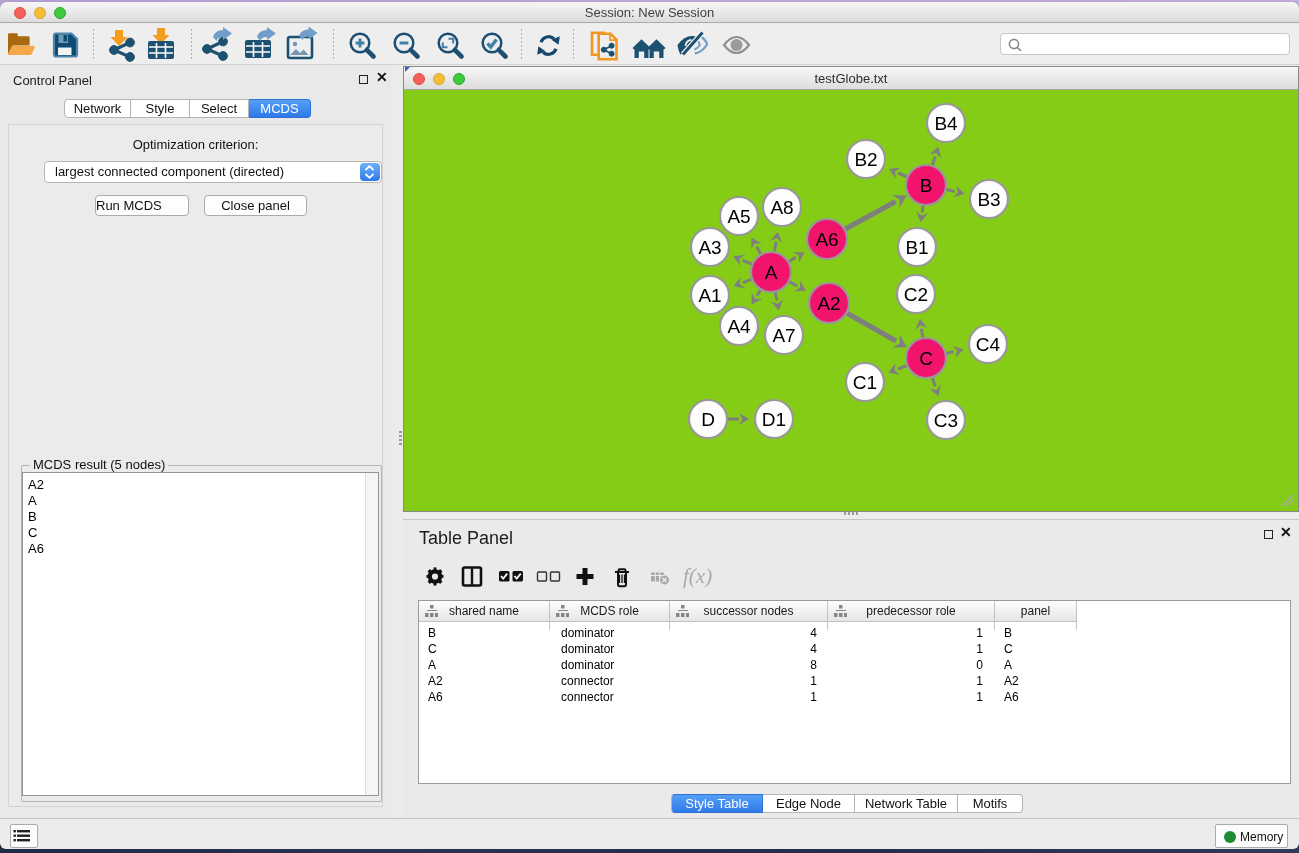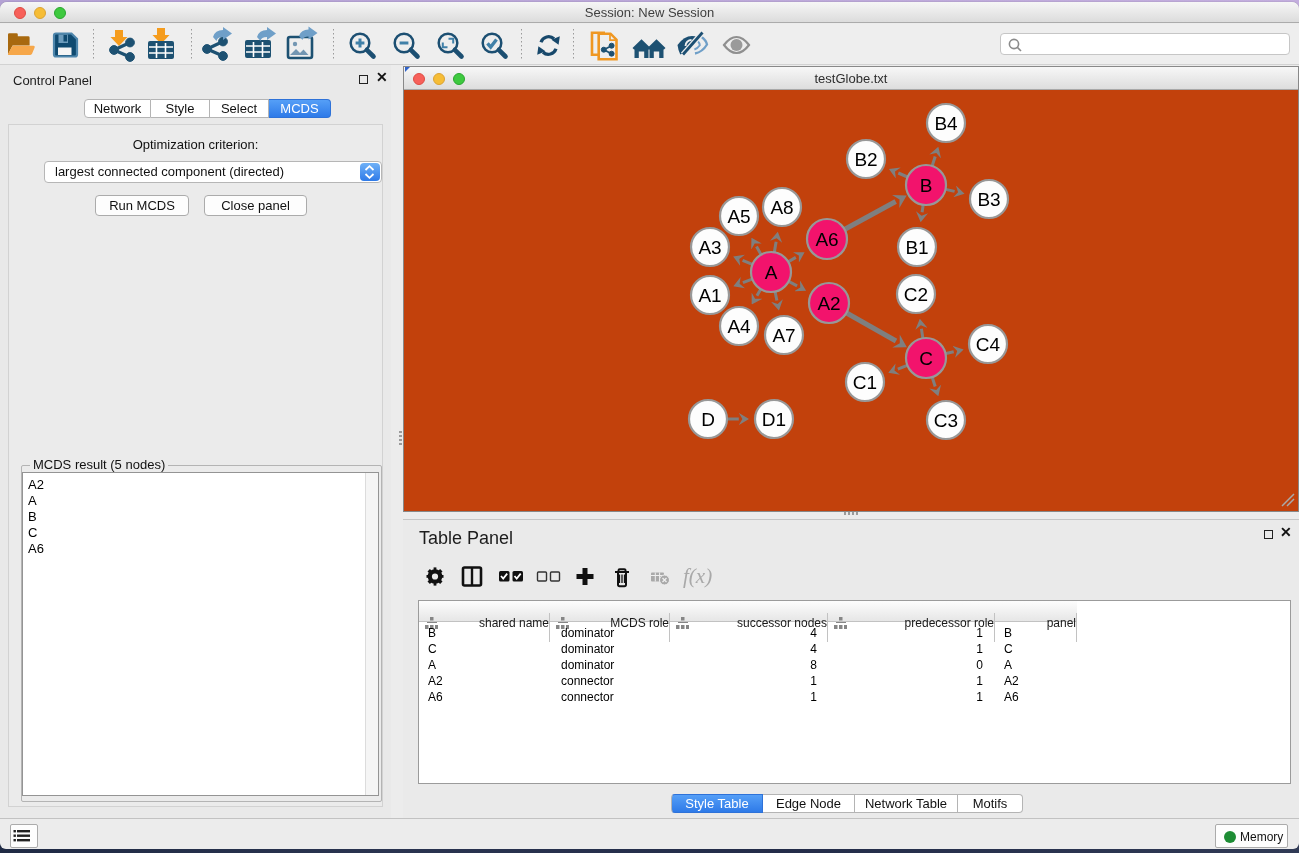--- a/index.html
+++ b/index.html
@@ -20,29 +20,29 @@
 
 #cpanel{position:absolute;left:0;top:63px;width:391px;height:753px;background:#e9e9e9}
 #cpanel .hdr{position:absolute;left:13px;top:8px;font-size:13px;color:#1c1c1c}
 .tabrow{position:absolute;display:flex;font-size:13px;height:19px}
 .tabrow .tb{background:#fff;border:1px solid #b4b4b4;border-left:none;color:#111;display:flex;align-items:center;justify-content:center;padding:0}
 .tabrow .tb:first-child{border-left:1px solid #b4b4b4;border-radius:4px 0 0 4px}
 .tabrow .tb:last-child{border-radius:0 4px 4px 0}
 .tabrow .sel{background:linear-gradient(#559ff7,#2e7ae8);color:#fff;border-color:#2e72d8}
 #cpcontent{position:absolute;left:8px;top:59px;width:375px;height:683px;border:1px solid #d2d2d2;background:#ebebeb}
 
-#netwin{position:absolute;left:403px;top:64px;width:896px;height:446px;background:#c2410c;border:1px solid #888}
+#netwin{position:absolute;left:403px;top:64px;width:896px;height:446px;background:#84cc16;border:1px solid #888}
 #nettitle{position:absolute;left:0;top:0;width:100%;height:23px;background:linear-gradient(#f7f7f7,#dddddd);border-bottom:1px solid #a8a8a8}
 #nettitle .t1{left:9px;background:#f7605a;border:.5px solid #dd4d44}
 #nettitle .t2{left:29px;background:#f6bd36;border:.5px solid #dba334}
 #nettitle .t3{left:49px;background:#3ec93f;border:.5px solid #2aa630}
 #nettitle .ttl{position:absolute;top:4px;left:0;width:100%;text-align:center;font-size:13px;color:#2e2e2e}
 
 #tpanel{position:absolute;left:403px;top:517px;width:896px;height:299px;background:#eaeaea;border-top:1px solid #c6c6c6}
-.hc{position:absolute;top:12px;height:29px;border-right:1px solid #c2c2c2;text-align:right;line-height:21px}
+.hc{position:absolute;top:0;height:29px;border-right:1px solid #c2c2c2;text-align:center;line-height:21px}
 .hc::before{content:"";position:absolute;left:6px;top:4px;width:13px;height:12px;
  background:
   linear-gradient(#868686,#868686) 4.75px 0/3.5px 3.5px no-repeat,
   linear-gradient(#868686,#868686) 0 7.5px/3.5px 4.5px no-repeat,
   linear-gradient(#868686,#868686) 4.75px 7.5px/3.5px 4.5px no-repeat,
   linear-gradient(#868686,#868686) 9.5px 7.5px/3.5px 4.5px no-repeat,
   linear-gradient(#868686,#868686) 1.5px 5px/10px 1.3px no-repeat}
 .hnoi::before{display:none}
 .tr{position:relative;height:16px;line-height:16px}
 .tr .c1{position:absolute;left:9px}
@@ -188,37 +188,37 @@
       <svg style="position:absolute;left:6px;top:3px" width="16" height="16" viewBox="0 0 16 16">
         <circle cx="7" cy="7" r="4.6" fill="none" stroke="#8b8b8b" stroke-width="1.6"></circle>
         <path d="M10.4 10.4 L14 14" stroke="#8b8b8b" stroke-width="1.6"></path>
       </svg>
     </div>
   </div>
   <div id="cpanel">
     <div class="hdr">Control Panel</div>
     <div style="position:absolute;left:359px;top:10px;width:9px;height:9px;border:1.5px solid #222"></div>
     <div style="position:absolute;left:376px;top:4px;font-size:14px;font-weight:bold;color:#111">✕</div>
-    <div class="tabrow" style="left:84px;top:34px">
+    <div class="tabrow" style="left:64px;top:34px">
       <div class="tb" style="width:67px">Network</div>
         <div class="tb" style="width:59px">Style</div>
         <div class="tb" style="width:59px">Select</div>
         <div class="tb sel" style="width:62px">MCDS</div>
     </div>
     <div id="cpcontent">
       <div style="position:absolute;left:0;top:12px;width:100%;text-align:center;font-size:13px;color:#111">Optimization criterion:</div>
       <div style="position:absolute;left:35px;top:36px;width:338px;height:22px;background:#fff;border:1px solid #b6b6b6;border-radius:4px">
         <div style="position:absolute;left:10px;top:2px;font-size:13px;color:#111">largest connected component (directed)</div>
         <div style="position:absolute;right:1px;top:1px;width:20px;height:18px;border-radius:4px;background:linear-gradient(#6fb1f7,#2e7ae8)">
           <svg width="19" height="18" viewBox="0 0 19 18">
               <path d="M5.5 7 L9.5 3.2 L13.5 7 M5.5 11 L9.5 14.8 L13.5 11" stroke="#fff" stroke-width="1.8" fill="none"></path>
             </svg>
         </div>
       </div>
-      <div class="btnish" style="left:86px;top:70px;width:94px;height:21px;border-radius:4px;text-align:center;line-height:20px">Run MCDS</div>
+      <div class="btnish" style="left:86px;top:70px;width:94px;height:21px;border-radius:4px;text-align:left;line-height:20px">Run MCDS</div>
       <div class="btnish" style="left:195px;top:70px;width:103px;height:21px;border-radius:4px;text-align:center;line-height:20px">Close panel</div>
       <div style="position:absolute;left:12px;top:340px;width:361px;height:337px;border:1px solid #b4b4b4;border-radius:2px">
         <div style="position:absolute;left:0;top:6px;width:357px;height:324px;background:#fff;border:1px solid #949494">
           <div style="padding:4px 0 0 5px;line-height:16px;font-size:13px;color:#000">A2<br>A<br>B<br>C<br>A6</div>
           <div style="position:absolute;top:0;right:0;width:13px;height:100%;background:#f5f5f5;border-left:1px solid #dcdcdc"></div>
         </div>
         <div style="position:absolute;left:8px;top:-9px;background:#ebebeb;padding:0 3px;font-size:13px;color:#111;z-index:2">MCDS result (5 nodes)</div>
       </div>
     </div>
   </div>

